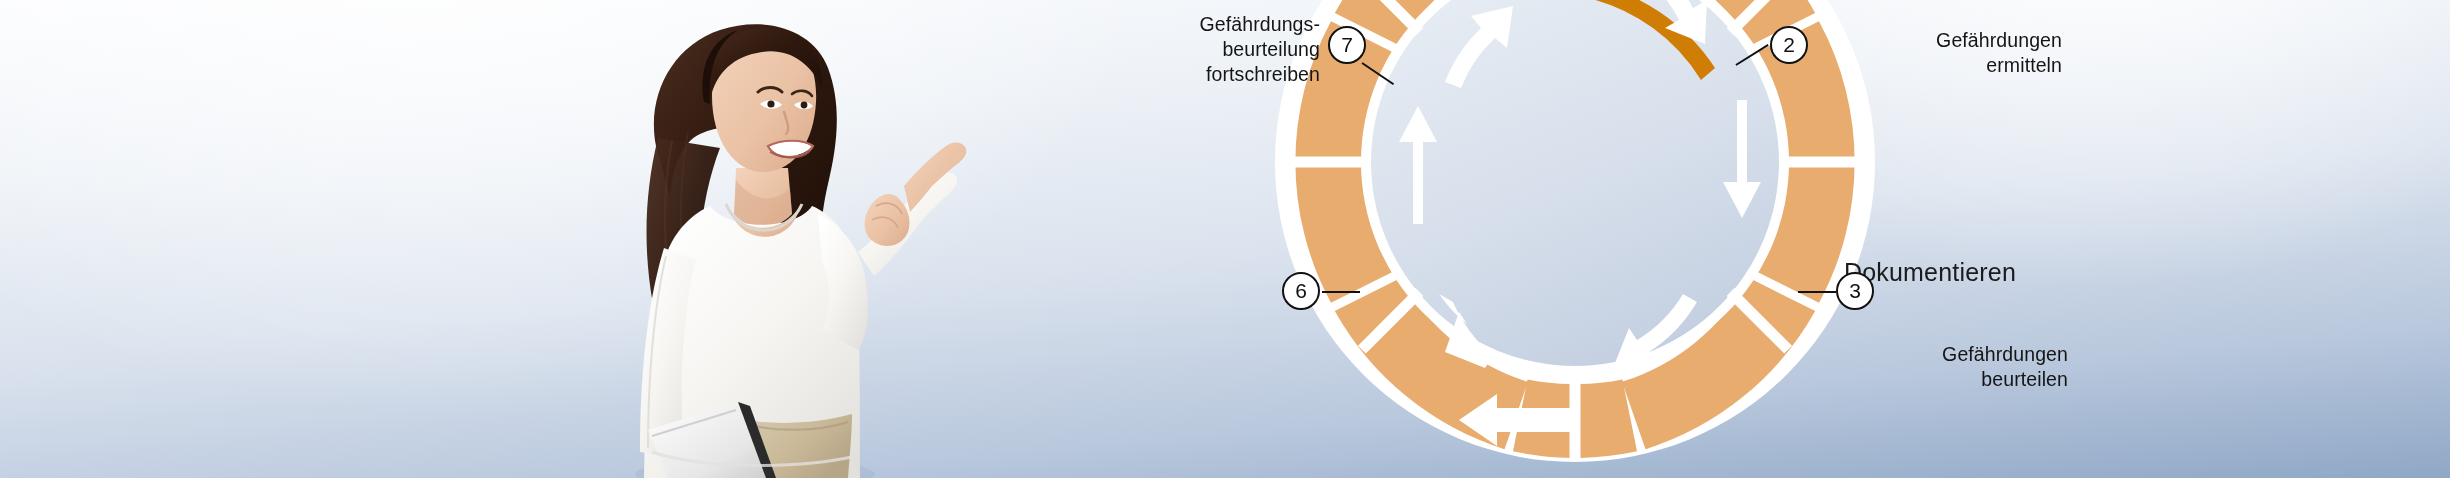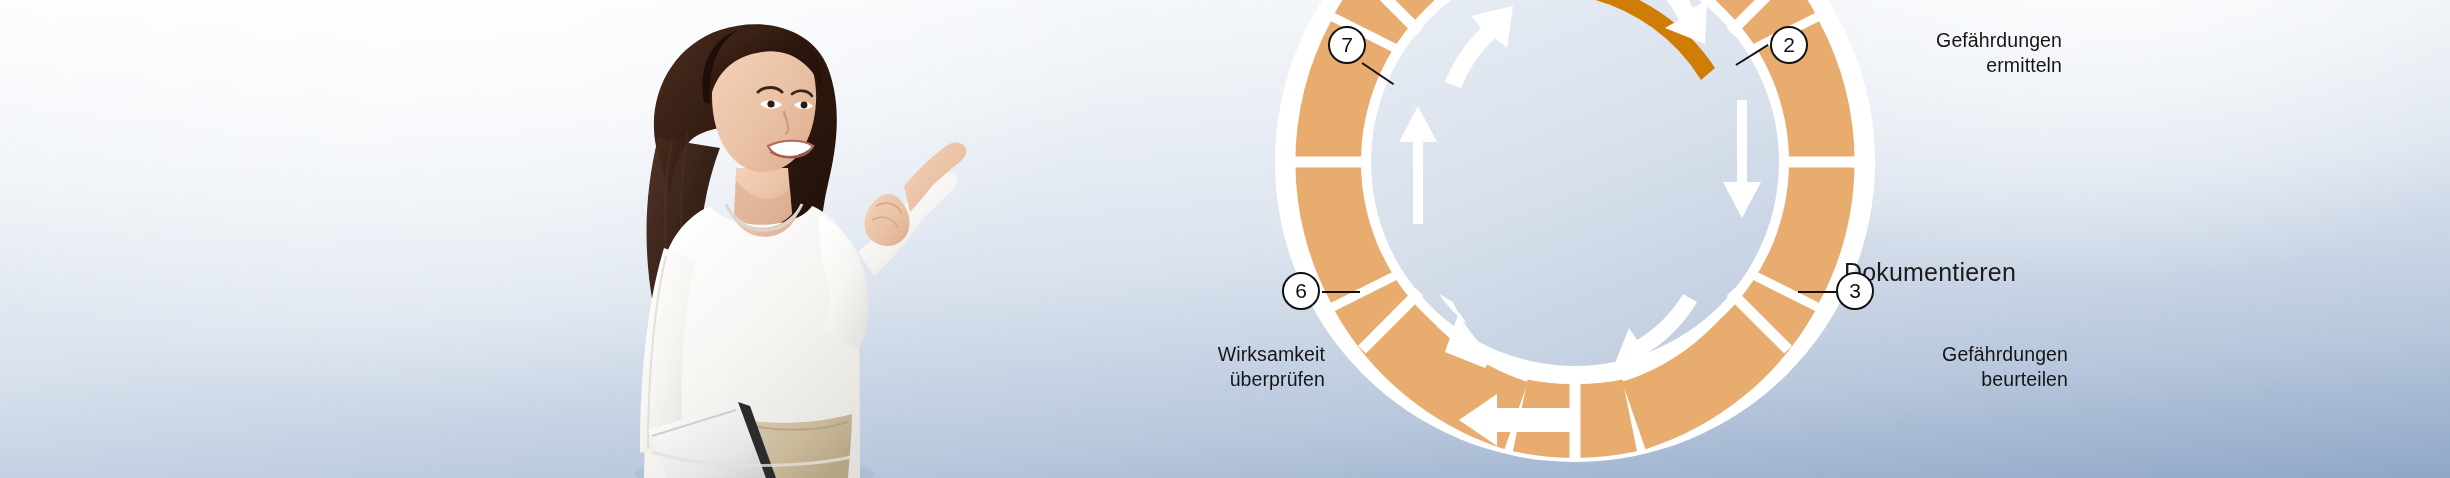--- a/index.html
+++ b/index.html
@@ -294,27 +294,28 @@
         <line x1="485.5" y1="460.0" x2="543.1" y2="517.6"></line>
         <line x1="174.5" y1="460.0" x2="116.9" y2="517.6"></line>
         <line x1="534" y1="330" x2="626" y2="330"></line>
         <line x1="126" y1="330" x2="34" y2="330"></line>
       </g>
     </svg>
   </div>
 
   <div class="center-label" style="left:1930px; top:258px; transform:translateX(-50%);">Dokumentieren</div>
 
+  <div class="callout left" style="left:1110px; top:12px; width:210px;">Gefährdungs-
+beurteilung
+fortschreiben</div>
   <div class="num-badge" style="left:1328px; top:26px;">7</div>
   <div class="leader" style="left:1362px; top:62px; width:38px; transform:rotate(34deg);"></div>
 
   <div class="num-badge" style="left:1282px; top:272px;">6</div>
   <div class="leader" style="left:1322px; top:291px; width:38px;"></div>
-  <div class="callout left" style="left:1100px; top:342px; width:225px;">Wirksamkeit
-überprüfen</div>
 
   <div class="num-badge" style="left:1770px; top:26px;">2</div>
   <div class="leader" style="left:1736px; top:64px; width:38px; transform:rotate(-32deg);"></div>
   <div class="callout right" style="left:1822px; top:28px; width:240px;">Gefährdungen
 ermitteln</div>
 
   <div class="num-badge" style="left:1836px; top:272px;">3</div>
   <div class="leader" style="left:1798px; top:291px; width:38px;"></div>
   <div class="callout right" style="left:1828px; top:342px; width:240px;">Gefährdungen
 beurteilen</div>

